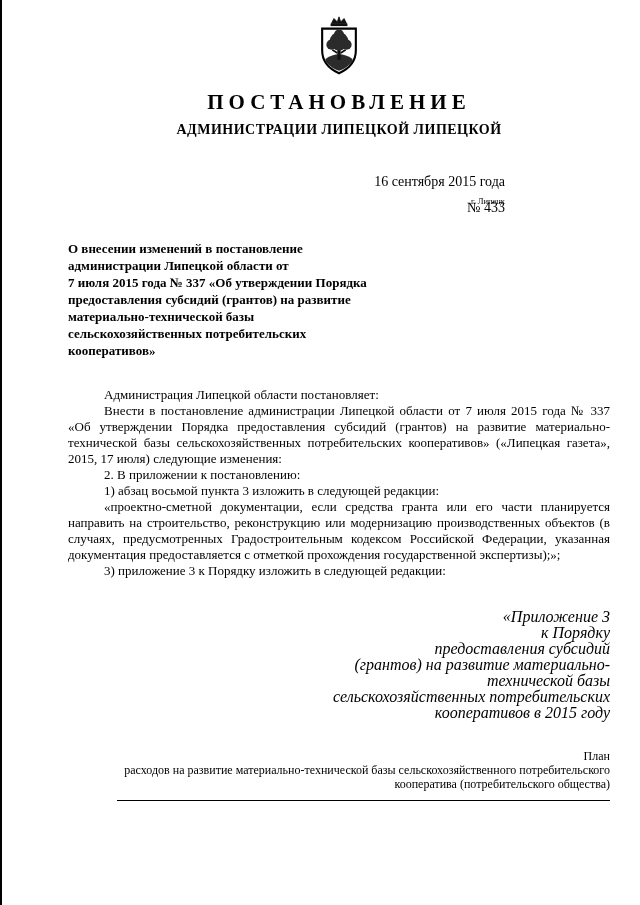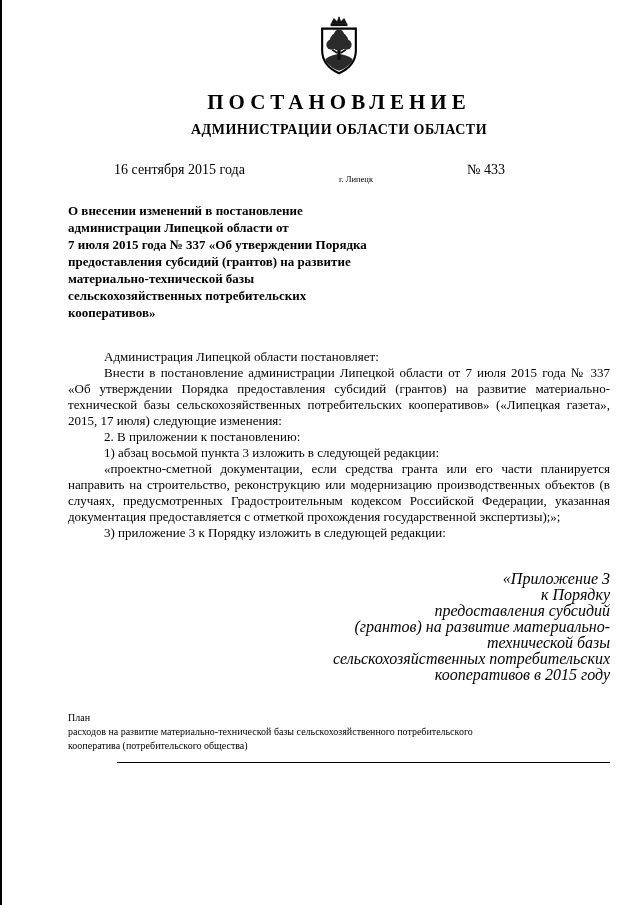--- a/index.html
+++ b/index.html
@@ -35,22 +35,23 @@
     font-size: 14px;
     font-weight: bold;
     letter-spacing: 0.5px;
     margin-top: 7px;
   }
   .meta-row {
     display: flex;
     align-items: flex-end;
     justify-content: space-between;
     padding: 0 105px 0 46px;
-    margin-top: 24px;
+    margin-top: 36px;
     font-size: 14px;
+    flex-direction: column;
   }
   .meta-city {
     font-size: 8.5px;
     position: relative;
     top: 6px;
   }
   .subject {
     margin-top: 24px;
     font-size: 13px;
     font-weight: bold;
@@ -73,23 +74,23 @@
   .annex {
     margin-top: 30px;
     font-size: 16px;
     line-height: 16px;
     text-align: right;
     white-space: pre-line;
     font-style: italic;
   }
   .plan {
     margin-top: 28px;
-    font-size: 10px;
+    font-size: 12px;
     line-height: 14px;
-    text-align: left;
+    text-align: right;
     white-space: pre-line;
   }
   .bottom-rule {
     border-top: 1px solid #000000;
     margin: 9px 0 0 49px;
   }
 </style>
 </head>
 <body>
 
@@ -109,21 +110,21 @@
       <path d="M30 44 l-6 -4 M34 44 l6 -4" stroke="#111" stroke-width="2" fill="none"></path>
 
       <circle cx="32" cy="30" r="11" fill="#2b2b2b"></circle>
       <circle cx="23" cy="34" r="6" fill="#2b2b2b"></circle>
       <circle cx="41" cy="34" r="6" fill="#2b2b2b"></circle>
       <circle cx="32" cy="22" r="6" fill="#2b2b2b"></circle>
     </svg>
   </div>
 
   <div class="doc-type">ПОСТАНОВЛЕНИЕ</div>
-  <div class="org">АДМИНИСТРАЦИИ ОБЛАСТИ ОБЛАСТИ</div>
+  <div class="org">АДМИНИСТРАЦИИ ЛИПЕЦКОЙ ЛИПЕЦКОЙ</div>
 
   <div class="meta-row">
     <span class="meta-date">16 сентября 2015 года</span>
     <span class="meta-city">г. Липецк</span>
     <span class="meta-number">№ 433</span>
   </div>
 
   <div class="subject">О внесении изменений в постановление
 администрации Липецкой области от
 7 июля 2015 года № 337 «Об утверждении Порядка

